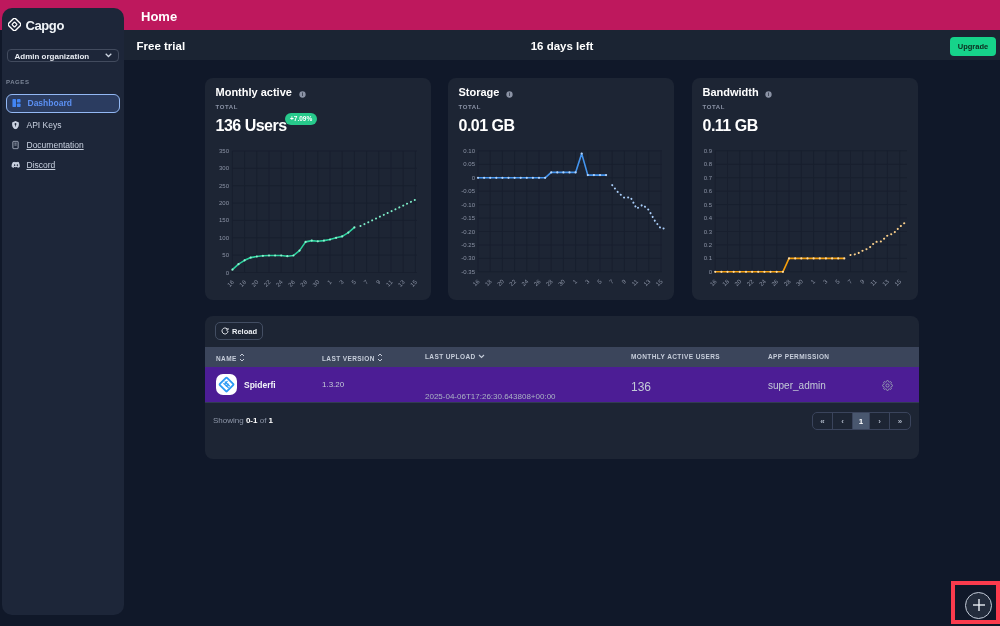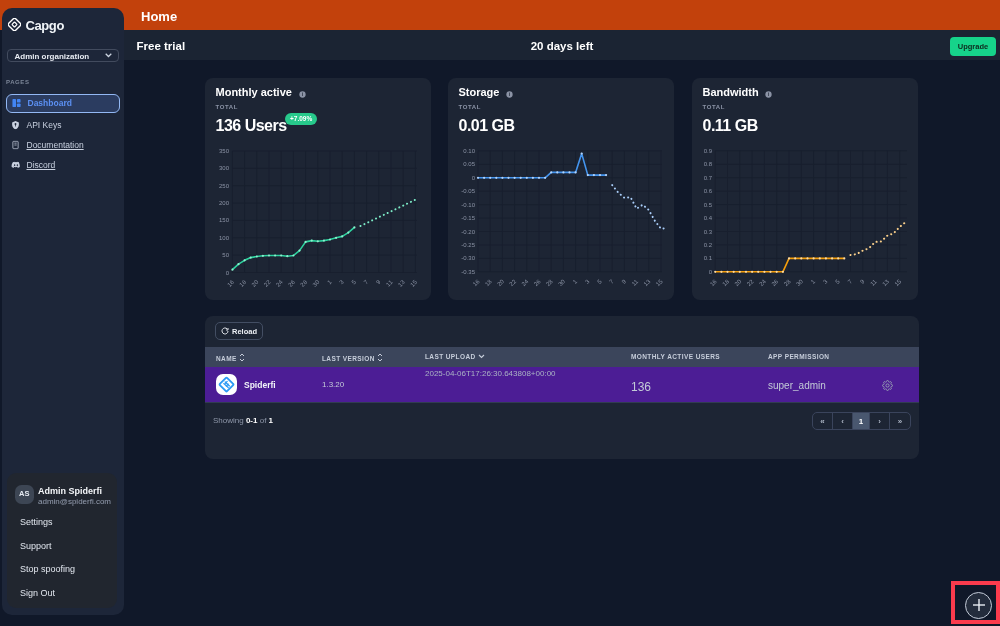--- a/index.html
+++ b/index.html
@@ -1,20 +1,20 @@
 <!DOCTYPE html>
 <html><head>
 <meta charset="utf-8">
 <style>
 * { margin:0; padding:0; box-sizing:border-box; }
 html,body { width:1000px; height:626px; overflow:hidden; }
 body { font-family:"Liberation Sans",sans-serif; background:#101829; position:relative; }
 .abs { position:absolute; }
 
-#topbar { left:0; top:0; width:1000px; height:30px; background:#c2410c; }
+#topbar { left:0; top:0; width:1000px; height:30px; background:#be185d; }
 #topbar .t { position:absolute; left:141px; top:9px; font-size:13px; font-weight:bold; color:#fff; }
 #trial { left:124px; top:30px; width:876px; height:30px; background:#1b2433; }
 #trial .l { position:absolute; left:12.5px; top:10px; font-size:11.5px; font-weight:bold; color:#fff; }
 #trial .c { position:absolute; left:0; right:0; top:10px; text-align:center; font-size:11.5px; font-weight:bold; color:#fff; }
 #upgrade { position:absolute; right:4px; top:7px; width:46px; height:19px; background:#16d38a; border-radius:4px; color:#0e2a1e; font-size:7.5px; font-weight:bold; text-align:center; line-height:19px; }
 
 #sidebar { left:2px; top:8px; width:122px; height:607px; background:#1d2639; border-radius:10px; }
 #sidebar .logo { position:absolute; left:6px; top:10px; }
 #sidebar .brand { position:absolute; left:23.5px; top:9.5px; font-size:13px; font-weight:bold; letter-spacing:-0.4px; color:#f1f5f9; }
 #orgsel { position:absolute; left:4.5px; top:40.5px; width:112px; height:13px; border:1px solid #424b5e; border-radius:4px; }
@@ -67,21 +67,21 @@
 #redbox { left:950.5px; top:580.5px; width:49px; height:43px; border:4px solid #fb3b4d; }
 #plusbtn { position:absolute; left:10.5px; top:7px; width:27px; height:27px; border-radius:50%; border:1.5px solid #c3cbd8; background:#232c3c; }
 </style>
 </head>
 <body>
 <div class="abs" id="topbar">
     <div class="t">Home</div>
   </div>
 <div class="abs" id="trial">
   <div class="l">Free trial</div>
-  <div class="c">20 days left</div>
+  <div class="c">16 days left</div>
   <div id="upgrade">Upgrade</div>
 </div>
 
 <div class="card" id="card1">
   <div class="ct">Monthly active</div>
   <svg class="info" style="left:94px" viewBox="0 0 8 8">
       <circle cx="4" cy="4" r="3.6" fill="#8b93a5"></circle>
       <text x="4" y="6.1" text-anchor="middle" font-size="5.5" fill="#1d2534" font-family="Liberation Sans" font-weight="bold">i</text>
     </svg>
   <div class="tot">TOTAL</div>
@@ -380,21 +380,21 @@
         <rect x="3.4" y="3.4" width="10.2" height="10.2" rx="0.8" transform="rotate(45 8.5 8.5)" fill="none" stroke="#2e9bf5" stroke-width="1.9"></rect>
         <g stroke="#2e9bf5" stroke-width="1.3" stroke-linecap="round">
           <line x1="5.8" y1="7.6" x2="10.2" y2="11.6"></line>
           <line x1="7.2" y1="5.9" x2="11.5" y2="9.9"></line>
           <line x1="10.1" y1="8.1" x2="8.4" y2="10.1"></line>
           <line x1="7.4" y1="7.2" x2="9.2" y2="5.4"></line>
         </g>
       </svg>
     <div style="position:absolute;left:39px;top:13px;font-size:8.5px;font-weight:bold;color:#f2f5f9">Spiderfi</div>
     <div style="position:absolute;left:117px;top:13px;font-size:8px;color:#c3cad7">1.3.20</div>
-    <div style="position:absolute;left:220px;top:2px;font-size:8px;color:#aab3c4">2025-04-06T17:26:30.643808+00:00</div>
+    <div style="position:absolute;left:220px;top:25px;font-size:8px;color:#aab3c4">2025-04-06T17:26:30.643808+00:00</div>
     <div style="position:absolute;left:426px;top:13px;font-size:12px;color:#c3cad7">136</div>
     <div style="position:absolute;left:563px;top:13px;font-size:10px;color:#c3cad7">super_admin</div>
     <svg style="position:absolute;left:677px;top:12.5px" width="11" height="11" viewBox="0 0 24 24" fill="none" stroke="#99a2b4" stroke-width="2">
         <path d="M12 15.5a3.5 3.5 0 1 0 0-7 3.5 3.5 0 0 0 0 7z"></path>
         <path d="M19.4 15a1.7 1.7 0 0 0 .34 1.87l.06.06a2 2 0 1 1-2.83 2.83l-.06-.06a1.7 1.7 0 0 0-1.87-.34 1.7 1.7 0 0 0-1 1.55V21a2 2 0 1 1-4 0v-.09a1.7 1.7 0 0 0-1-1.55 1.7 1.7 0 0 0-1.87.34l-.06.06a2 2 0 1 1-2.83-2.83l.06-.06a1.7 1.7 0 0 0 .34-1.87 1.7 1.7 0 0 0-1.55-1H3a2 2 0 1 1 0-4h.09a1.7 1.7 0 0 0 1.55-1 1.7 1.7 0 0 0-.34-1.87l-.06-.06a2 2 0 1 1 2.83-2.83l.06.06a1.7 1.7 0 0 0 1.87.34h.09a1.7 1.7 0 0 0 1-1.55V3a2 2 0 1 1 4 0v.09a1.7 1.7 0 0 0 1 1.55 1.7 1.7 0 0 0 1.87-.34l.06-.06a2 2 0 1 1 2.83 2.83l-.06.06a1.7 1.7 0 0 0-.34 1.87v.09a1.7 1.7 0 0 0 1.55 1H21a2 2 0 1 1 0 4h-.09a1.7 1.7 0 0 0-1.55 1z"></path>
       </svg>
   </div>
   <div id="tfoot">Showing <b>0-1</b> of <b>1</b></div>
   <div id="pager">
     <div class="pc">«</div>
@@ -442,29 +442,20 @@
         <line x1="9" y1="12" x2="15" y2="12"></line>
       </svg>
     <div class="tx und">Documentation</div>
   </div>
   <div class="nav" id="nav-dis">
     <svg class="ic" viewBox="0 0 24 24" fill="#c9d1e0" style="width:10px;height:10px">
         <path d="M19.6 5.6A16.3 16.3 0 0 0 15.6 4.3l-.5 1a15 15 0 0 0-6.2 0l-.5-1a16.3 16.3 0 0 0-4 1.3C1.9 9.4 1.2 13 1.6 16.6a16.5 16.5 0 0 0 4.9 2.5l1-1.7a10.6 10.6 0 0 1-1.6-.8l.4-.3a11.7 11.7 0 0 0 10 0l.4.3a10.6 10.6 0 0 1-1.6.8l1 1.7a16.5 16.5 0 0 0 4.9-2.5c.5-4.2-.7-7.8-2.4-11zM8.7 14.4c-1 0-1.8-.9-1.8-2s.8-2 1.8-2 1.8.9 1.8 2-.8 2-1.8 2zm6.6 0c-1 0-1.8-.9-1.8-2s.8-2 1.8-2 1.8.9 1.8 2-.8 2-1.8 2z"></path>
       </svg>
     <div class="tx und">Discord</div>
   </div>
-  <div id="ucard">
-    <div class="av">AS</div>
-    <div class="nm">Admin Spiderfi</div>
-    <div class="em">admin@spiderfi.com</div>
-    <div class="it" style="top:44px">Settings</div>
-    <div class="it" style="top:68px">Support</div>
-    <div class="it" style="top:91px">Stop spoofing</div>
-    <div class="it" style="top:115px">Sign Out</div>
-  </div>
 </div>
 
 <div class="abs" id="redbox">
   <div id="plusbtn"></div>
   <svg style="position:absolute;left:17px;top:13.5px" width="14" height="14" viewBox="0 0 14 14">
       <line x1="7" y1="1" x2="7" y2="13" stroke="#e8ecf2" stroke-width="1.4"></line>
       <line x1="1" y1="7" x2="13" y2="7" stroke="#e8ecf2" stroke-width="1.4"></line>
     </svg>
 </div>
 

